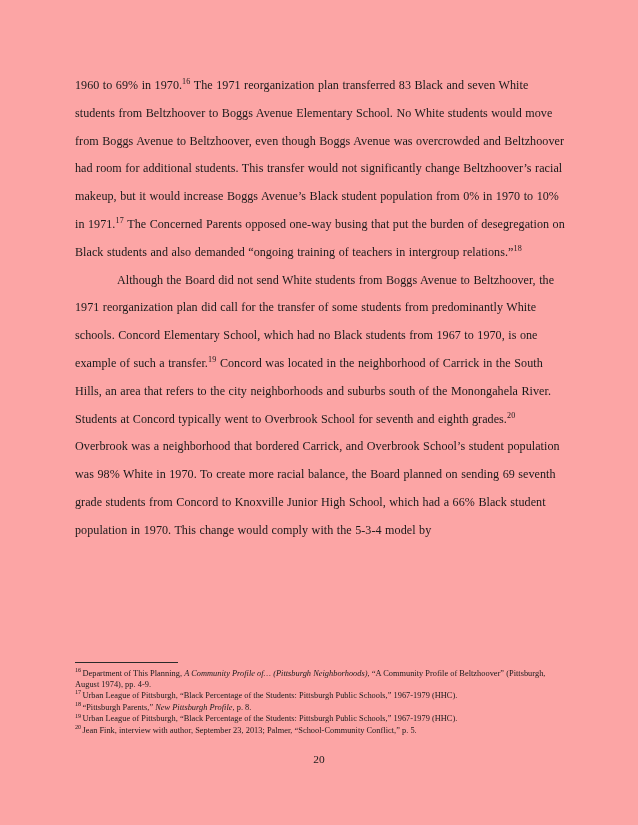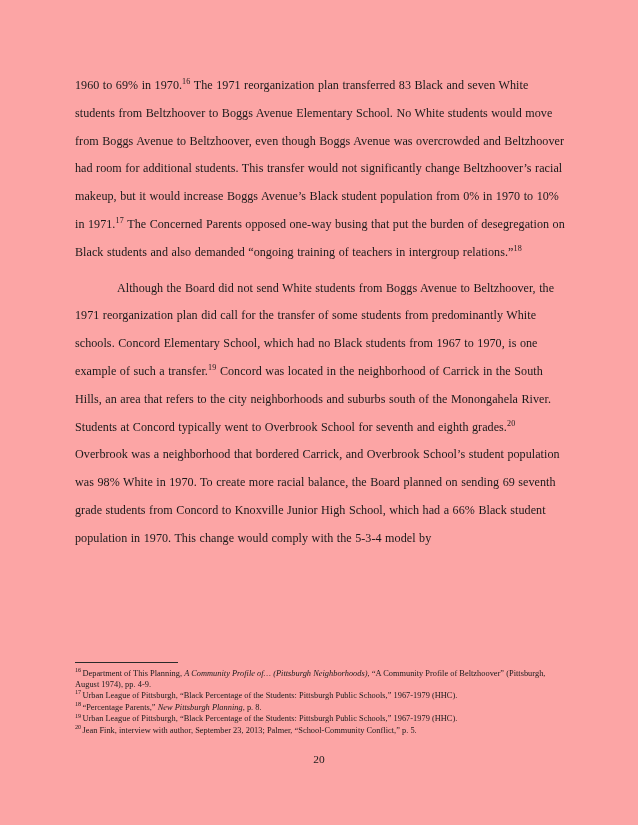--- a/index.html
+++ b/index.html
@@ -31,21 +31,21 @@
     line-height: 27.8px;
     text-align: left;
     text-indent: 0;
     word-spacing: 0.4px;
     letter-spacing: 0.05px;
   }
   .para.indent {
     text-indent: 42px;
   }
   .para + .para {
-    margin-top: 8px;
+    margin-top: 0;
   }
   sup.fn {
     font-size: 8.1px;
     vertical-align: super;
     line-height: 0;
     letter-spacing: 0.2px;
   }
 
   
   .footnote-area {
@@ -97,20 +97,20 @@
 
   <div class="body-block">
     <p class="para"><span>1960 to 69% in 1970.</span><sup class="fn">16</sup><span>  The 1971 reorganization plan transferred 83 Black and seven White students from Beltzhoover to Boggs Avenue Elementary School.  No White students would move from Boggs Avenue to Beltzhoover, even though Boggs Avenue was overcrowded and Beltzhoover had room for additional students.  This transfer would not significantly change Beltzhoover’s racial makeup, but it would increase Boggs Avenue’s Black student population from 0% in 1970 to 10% in 1971.</span><sup class="fn">17</sup><span>  The Concerned Parents opposed one-way busing that put the burden of desegregation on Black students and also demanded “ongoing training of teachers in intergroup relations.”</span><sup class="fn">18</sup></p>
     <p class="para indent"><span>Although the Board did not send White students from Boggs Avenue to Beltzhoover, the 1971 reorganization plan did call for the transfer of some students from predominantly White schools.  Concord Elementary School, which had no Black students from 1967 to 1970, is one example of such a transfer.</span><sup class="fn">19</sup><span>  Concord was located in the neighborhood of Carrick in the South Hills, an area that refers to the city neighborhoods and suburbs south of the Monongahela River.  Students at Concord typically went to Overbrook School for seventh and eighth grades.</span><sup class="fn">20</sup><span>  Overbrook was a neighborhood that bordered Carrick, and Overbrook School’s student population was 98% White in 1970.  To create more racial balance, the Board planned on sending 69 seventh grade students from Concord to Knoxville Junior High School, which had a 66% Black student population in 1970.  This change would comply with the 5-3-4 model by</span></p>
   </div>
 
   <div class="footnote-area">
     <hr class="fn-rule">
     <p class="fn-item"><sup>16</sup><span>Department of This Planning, </span><i>A Community Profile of… (Pittsburgh Neighborhoods)</i><span>, “A Community Profile of Beltzhoover” (Pittsburgh, August 1974), pp. 4-9.</span></p>
     <p class="fn-item"><sup>17</sup><span>Urban League of Pittsburgh, “Black Percentage of the Students: Pittsburgh Public Schools,” 1967-1979 (HHC).</span></p>
-    <p class="fn-item"><sup>18</sup><span>“Percentage Parents,” </span><i>New Pittsburgh Planning</i><span>, p. 8.</span></p>
+    <p class="fn-item"><sup>18</sup><span>“Pittsburgh Parents,” </span><i>New Pittsburgh Profile</i><span>, p. 8.</span></p>
     <p class="fn-item"><sup>19</sup><span>Urban League of Pittsburgh, “Black Percentage of the Students: Pittsburgh Public Schools,” 1967-1979 (HHC).</span></p>
     <p class="fn-item"><sup>20</sup><span>Jean Fink, interview with author, September 23, 2013; Palmer, “School-Community Conflict,” p. 5.</span></p>
   </div>
 
   <div class="page-number">20</div>
 
 </div>
 
 </body></html>

